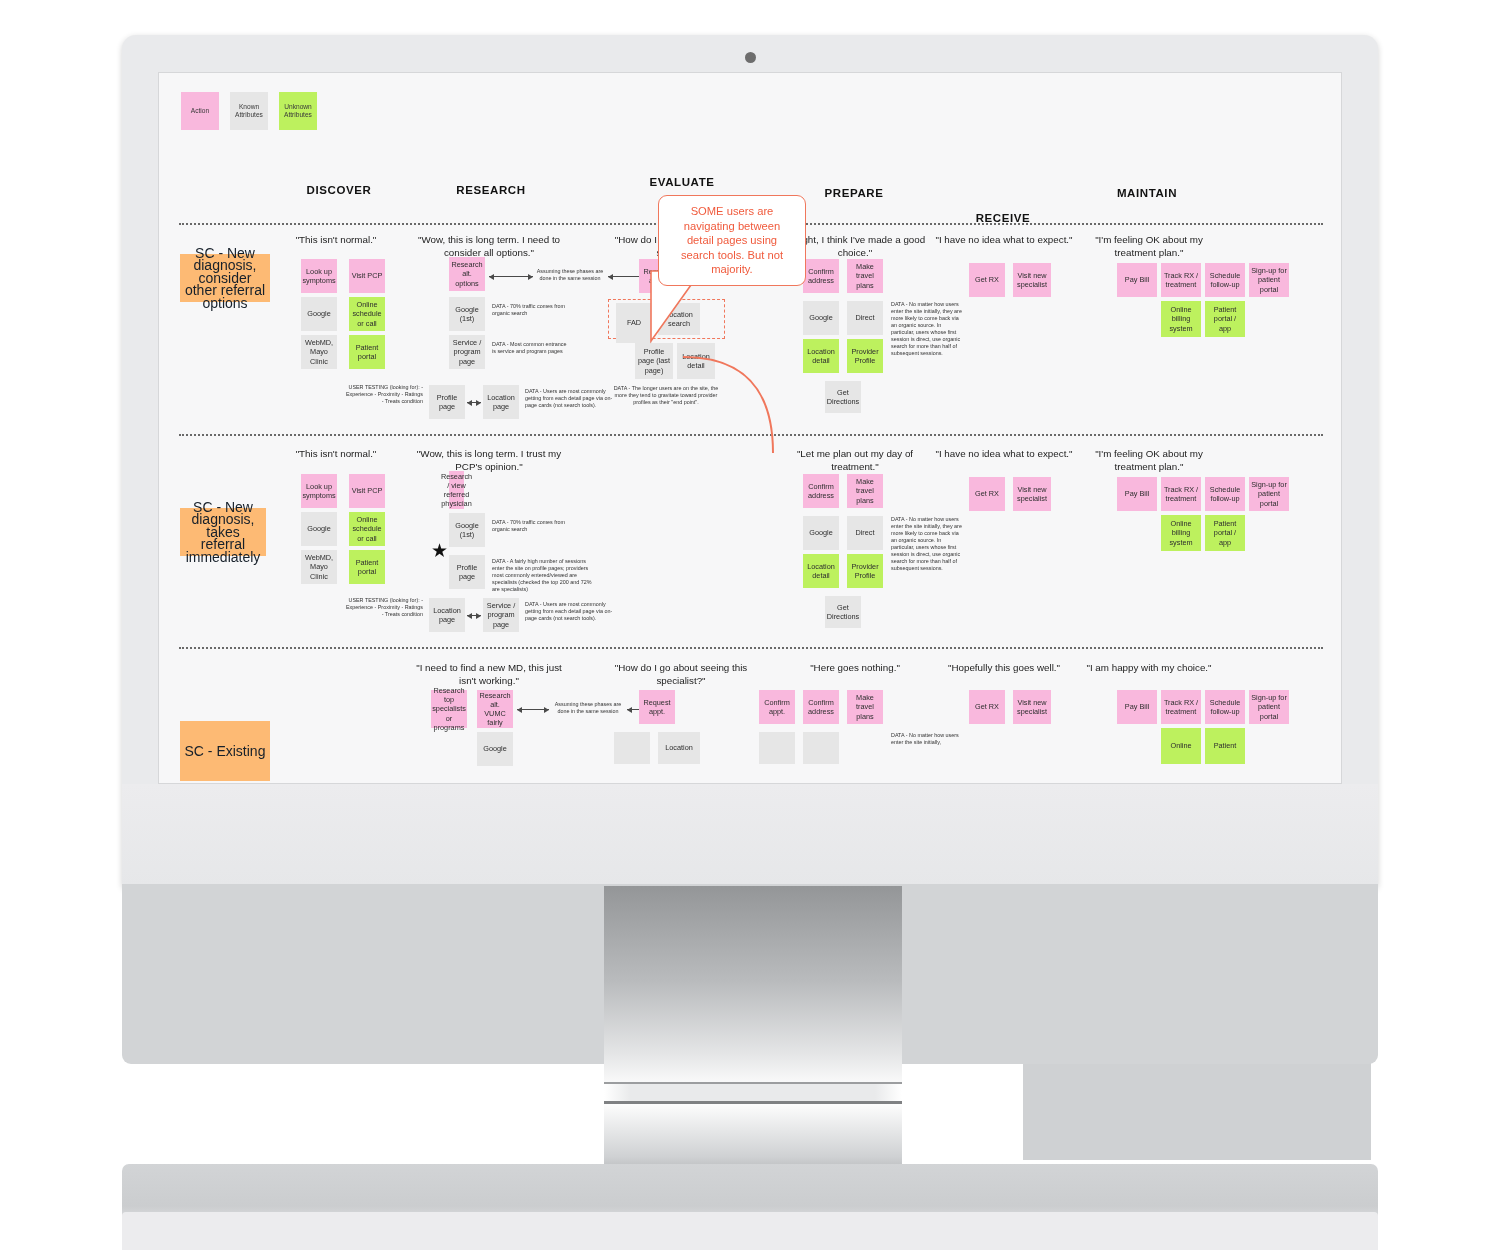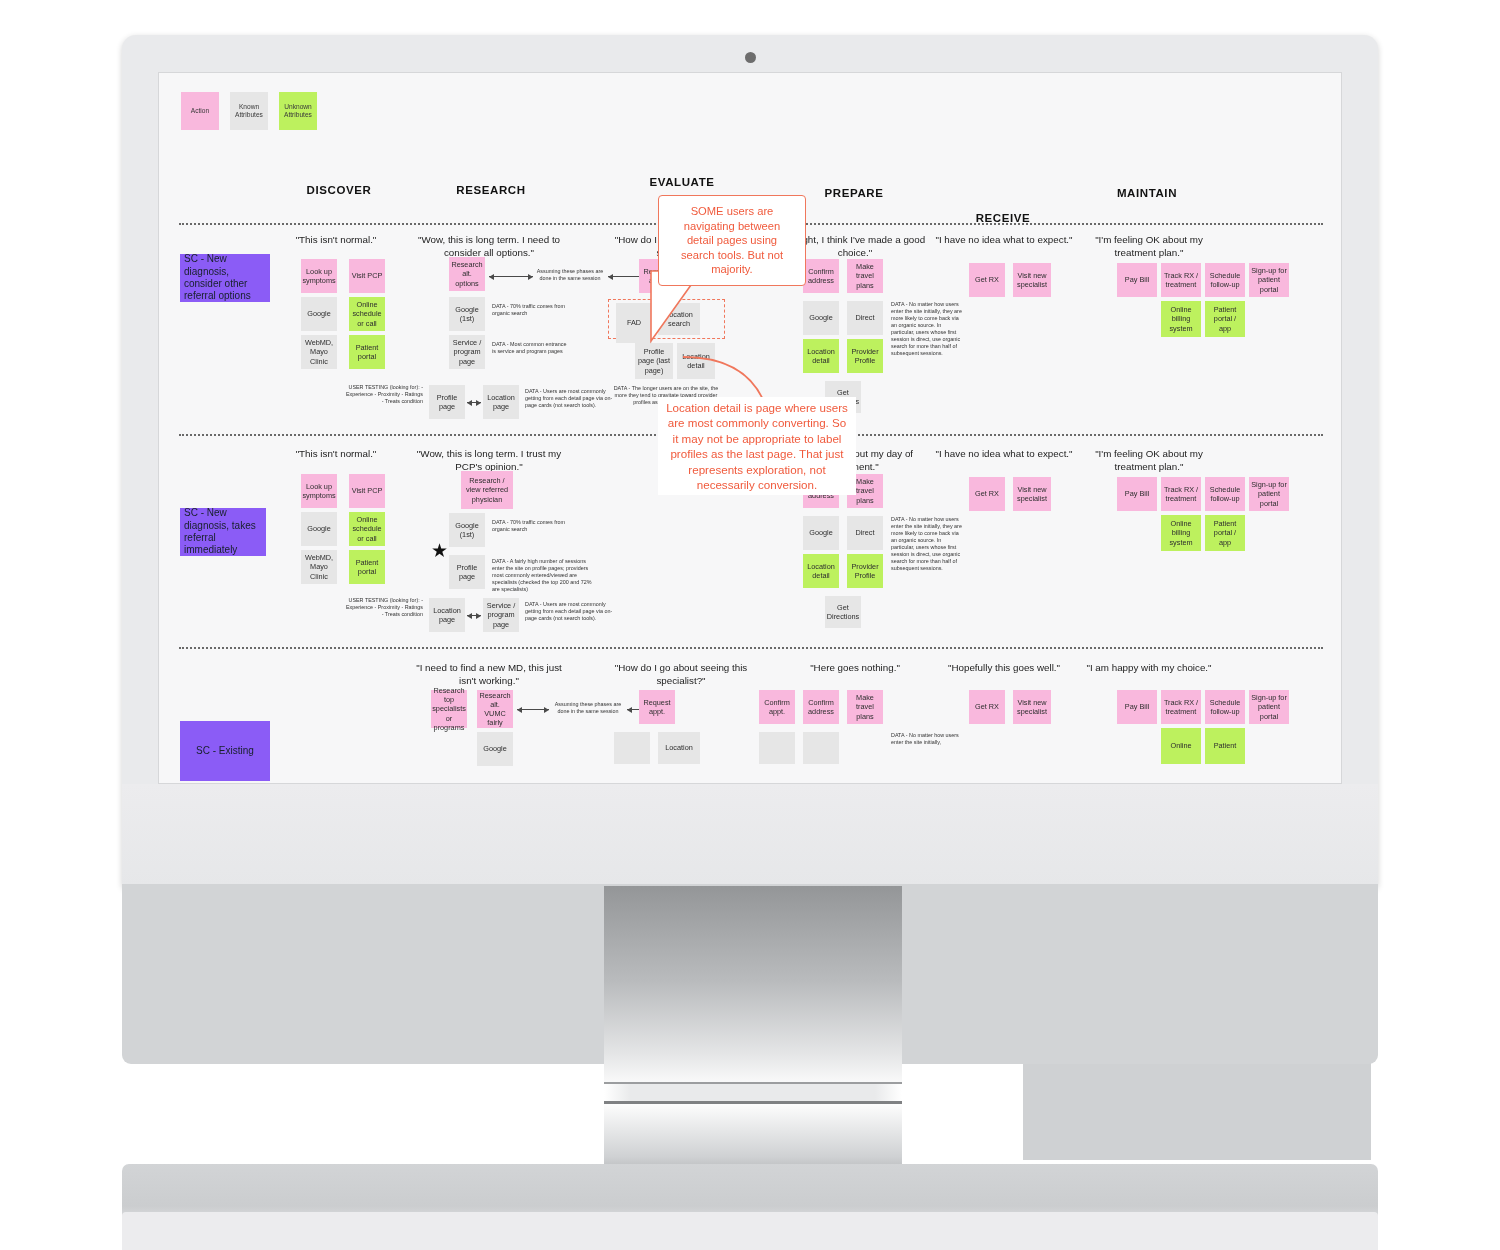--- a/index.html
+++ b/index.html
@@ -84,22 +84,22 @@
   .divider{
     position:absolute; height:0; border-top:2px dotted #4a4a4a; opacity:.82;
   }
 
   .quote{
     position:absolute; font-size:9.8px; line-height:12.6px; color:#1c1c1c; text-align:center;
     transform:translateX(-50%); width:150px;
   }
 
   .persona{
-    position:absolute; background:#8b5cf6; color:#17202a;
-    font-size:10px; line-height:12.4px; text-align:left;
+    position:absolute; background:#fdba74; color:#17202a;
+    font-size:14px; line-height:12.4px; text-align:center;
     display:flex; align-items:center; justify-content:center; padding:4px;
   }
 
   .note{
     position:absolute; display:flex; align-items:center; justify-content:center;
     text-align:center; padding:2px; color:#2e2e2e;
     font-size:7.3px; line-height:9.2px;
   }
   .n-action{ background:#f9b8dd; }
   .n-known{ background:#e6e6e6; }
@@ -113,21 +113,21 @@
 
   .connector{ position:absolute; height:1px; background:#4a4a4a; }
   .connector::before{ content:""; position:absolute; left:0; top:-2.5px;
     border-top:3px solid transparent; border-bottom:3px solid transparent; border-right:5px solid #4a4a4a; }
   .connector::after{ content:""; position:absolute; right:0; top:-2.5px;
     border-top:3px solid transparent; border-bottom:3px solid transparent; border-left:5px solid #4a4a4a; }
 
   .dashed-box{ position:absolute; border:1px dashed #f0775c; }
 
   #callout-bubble{
-    position:absolute; background:#ffffff; border:1.6px solid #f0775c; border-radius:4px;
+    position:absolute; background:#ffffff; border:1.6px solid #f0775c; border-radius:9px;
     color:#f05a3c; font-size:11.2px; line-height:14.6px; text-align:center;
     padding:8px 10px; z-index:40;
   }
   #callout-tail{
     position:absolute; z-index:39; width:0;height:0;
   }
   #red-note{
     position:absolute; color:#f05a3c; font-size:11.6px; line-height:15.4px;
     text-align:center; background:#ffffff; padding:3px 6px; z-index:40;
   }
@@ -236,21 +236,21 @@
         <div class="quote" style="left:845px; top:375px;">"I have no idea what to expect."</div>
         <div class="quote" style="left:990px; top:375px;">"I'm feeling OK about my treatment plan."</div>
 
         <div class="note n-action" style="left:142px; top:401px; width:36px; height:34px;">Look up symptoms</div>
         <div class="note n-action" style="left:190px; top:401px; width:36px; height:34px;">Visit PCP</div>
         <div class="note n-known" style="left:142px; top:439px; width:36px; height:34px;">Google</div>
         <div class="note n-unknown" style="left:190px; top:439px; width:36px; height:34px;">Online schedule or call</div>
         <div class="note n-known" style="left:142px; top:477px; width:36px; height:34px;">WebMD, Mayo Clinic</div>
         <div class="note n-unknown" style="left:190px; top:477px; width:36px; height:34px;">Patient portal</div>
 
-        <div class="note n-action" style="left:290px; top:398px; width:52px; height:38px;margin-left:12px;">Research / view referred physician</div>
+        <div class="note n-action" style="left:290px; top:398px; width:15px; height:38px;">Research / view referred physician</div>
         <div class="note n-known" style="left:290px; top:440px; width:36px; height:34px;">Google (1st)</div>
         <div class="note n-known" style="left:290px; top:482px; width:36px; height:34px;">Profile page</div>
         <div class="star" style="left:272px; top:468px;">★</div>
         <div class="microtext" style="left:333px; top:446px; width:76px;">DATA - 70% traffic comes from organic search</div>
         <div class="microtext" style="left:333px; top:485px; width:100px;">DATA - A fairly high number of sessions enter the site on profile pages; providers most commonly entered/viewed are specialists (checked the top 200 and 72% are specialists)</div>
         <div class="microtext right" style="left:184px; top:524px; width:80px;">USER TESTING (looking for): - Experience - Proximity - Ratings - Treats condition</div>
         <div class="note n-known" style="left:270px; top:525px; width:36px; height:34px;">Location page</div>
         <div class="note n-known" style="left:324px; top:525px; width:36px; height:34px;">Service / program page</div>
         <div class="connector" style="left:308px; top:542px; width:14px;"></div>
         <div class="microtext" style="left:366px; top:528px; width:92px;">DATA - Users are most commonly getting from each detail page via on-page cards (not search tools).</div>
@@ -311,21 +311,20 @@
         <div class="note n-unknown" style="left:1046px; top:655px; width:40px; height:36px;">Patient</div>
 
         <svg id="callout-tail" style="left:490px; top:196px; width:100px; height:80px;" viewBox="0 0 100 80">
           <path d="M2,2 L2,72 L52,2 Z" fill="#ffffff" stroke="#f0775c" stroke-width="1.6"></path>
         </svg>
         <div id="callout-bubble" style="left:499px; top:122px; width:148px;">SOME users are navigating between detail pages using search tools. But not majority.</div>
 
         <svg id="red-curve" style="left:520px; top:276px; width:120px; height:110px;" viewBox="0 0 120 110">
           <path d="M4,8 C50,8 94,26 94,104" fill="none" stroke="#f0775c" stroke-width="2"></path>
         </svg>
-        <div id="red-note" style="left:499px; top:324px; width:198px;">Location detail is page where users are most commonly converting. So it may not be appropriate to label profiles as the last page.  That just represents exploration, not necessarily conversion.</div>
 
       </div>
     </div>
   </div>
 
   <div id="monitor-chin"></div>
 </div>
 
 <div id="monitor-body"></div>
 <div id="stand-neck"></div>

